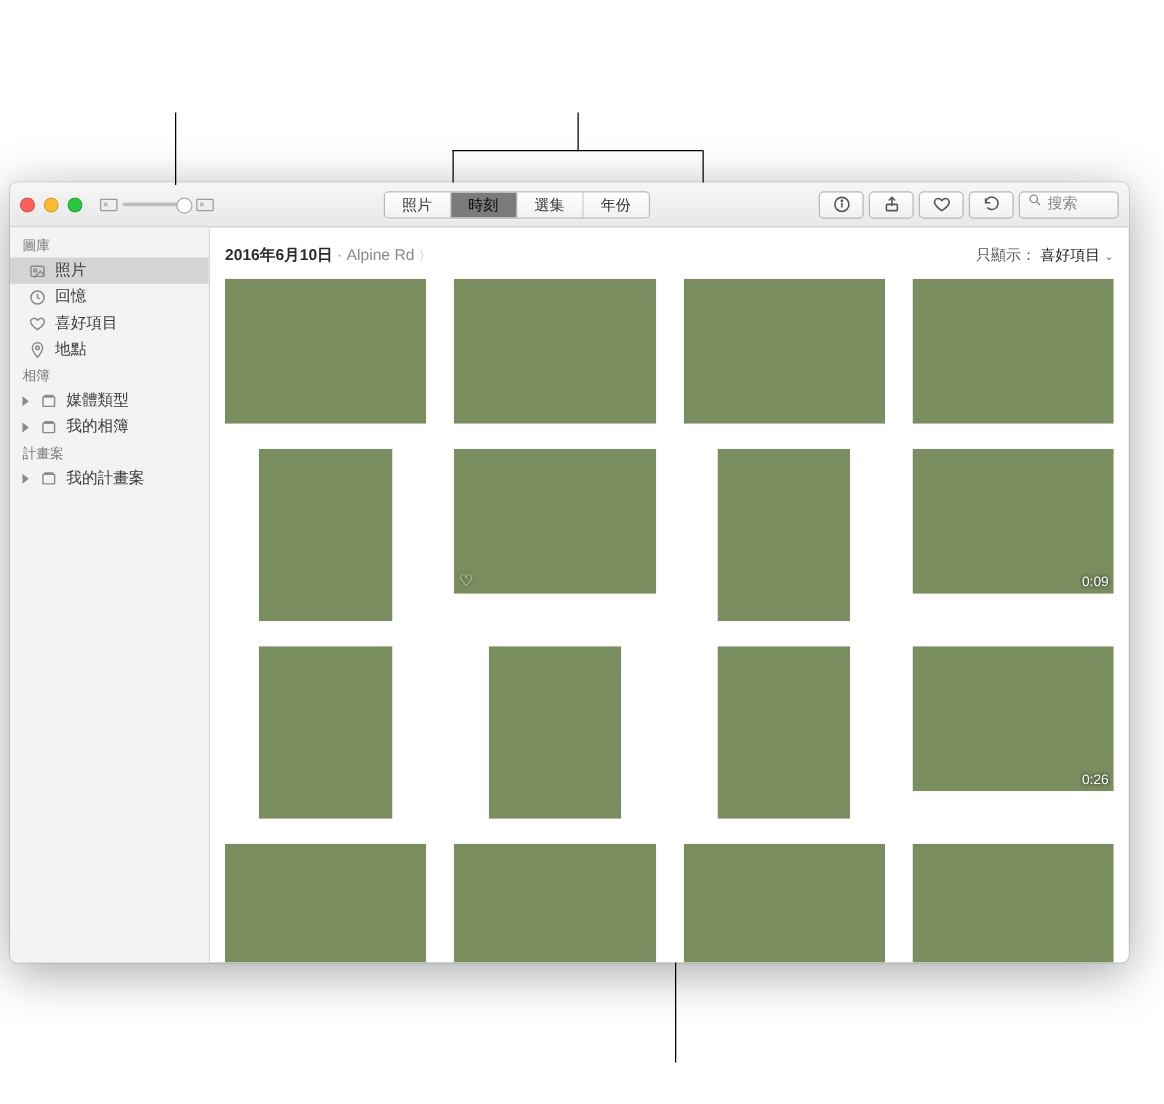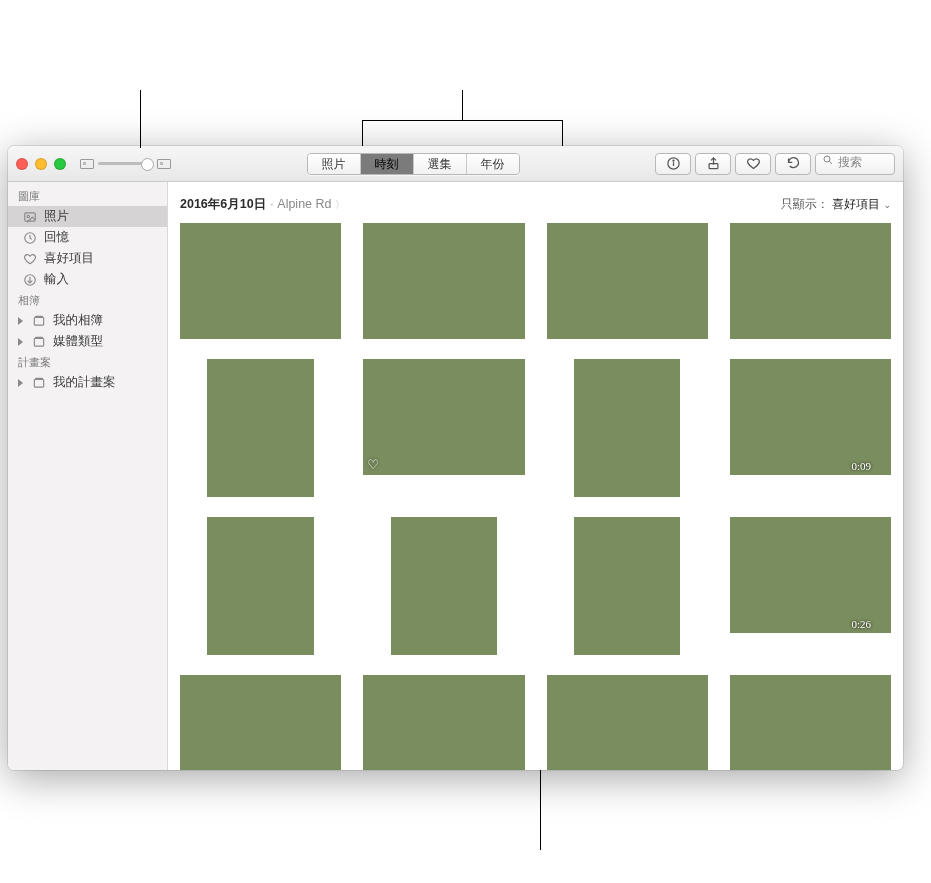--- a/index.html
+++ b/index.html
@@ -59,21 +59,21 @@
 .subtitle .date { font-weight:600; color:#2b2b2b; }
 .subtitle .loc { color:#8a8a8a; }
 .subtitle .chev { color:#aaa; font-size:10px; }
 .showonly { font-size:12px; color:#555; }
 .showonly .val { color:#222; }
 
 .grid { margin-top: 10px; display: grid; grid-template-columns: repeat(4, 1fr); gap: 20px 22px; }
 .thumb { position: relative; aspect-ratio: 1.39; overflow:hidden; }
 .thumb.portrait { aspect-ratio: .77; justify-self:center; width: 66%; }
 .thumb .ph { width:100%; height:100%; background:#7a8d5e; }
-.thumb .dur { position:absolute; right:20px; bottom:3px; color:#fff; font-size:11px; text-shadow:0 0 3px #000;font-family:Liberation Serif, serif; }
+.thumb .dur { position:absolute; right:4px; bottom:3px; color:#fff; font-size:11px; text-shadow:0 0 3px #000; }
 .thumb .fav { position:absolute; left:4px; bottom:3px; color:#fff; font-size:13px; text-shadow:0 0 3px #000; }
 .row-auto { grid-auto-rows: auto; }
 
 
 .g1{background:linear-gradient(120deg,#6ea24f 0%,#5e8a48 30%,#c7a078 55%,#e3c7a3 80%);}
 .g2{background:linear-gradient(135deg,#6ea24f,#9db86a 40%,#c8d79a 70%,#e9efcd);}
 .g3{background:radial-gradient(circle at 45% 40%,#d8a574 0%,#b37c4e 25%,#5e8a48 55%,#8fae63 100%);}
 .g4{background:linear-gradient(100deg,#a8c06f 0%,#6ea24f 25%,#cc4f90 55%,#e6c4a0 80%);}
 .g5{background:linear-gradient(160deg,#446b37,#6ea24f 50%,#9db86a);}
 .g6{background:linear-gradient(110deg,#5d864a,#b1c877 40%,#e3e7cb 70%);}
@@ -185,47 +185,46 @@
           <span class="sb-icon">
             <svg viewBox="0 0 24 24" fill="none" stroke="currentColor" stroke-width="2">
               <path d="M12 20s-7-4.5-9-9c-1.5-3.3 1-6.5 4.3-6.5 2 0 3.2 1 4.7 2.6C13.5 5.5 14.7 4.5 16.7 4.5 20 4.5 22.5 7.7 21 11c-2 4.5-9 9-9 9z"></path>
             </svg>
           </span>
           <span>喜好項目</span>
         </div>
         <div class="sb-item">
           <span class="sb-icon">
             <svg viewBox="0 0 24 24" fill="none" stroke="currentColor" stroke-width="2">
-              <circle cx="12" cy="12" r="9"></circle>
-              <path d="M12 7v10"></path>
-              <path d="M8 13l4 4 4-4"></path>
-            </svg>
-          </span>
-          <span>輸入</span>
+              <path d="M12 2C8 2 5 5 5 9c0 5 7 13 7 13s7-8 7-13c0-4-3-7-7-7z"></path>
+              <circle cx="12" cy="9" r="2.5"></circle>
+            </svg>
+          </span>
+          <span>地點</span>
         </div>
         <div class="sb-header">相簿</div>
         <div class="sb-item">
           <span class="disc"></span>
           <span class="sb-icon">
             <svg viewBox="0 0 24 24" fill="none" stroke="currentColor" stroke-width="2">
               <rect x="4" y="6" width="16" height="13" rx="1"></rect>
               <rect x="6" y="4" width="12" height="2" rx="1"></rect>
             </svg>
           </span>
-          <span>我的相簿</span>
+          <span>媒體類型</span>
         </div>
         <div class="sb-item">
           <span class="disc"></span>
           <span class="sb-icon">
             <svg viewBox="0 0 24 24" fill="none" stroke="currentColor" stroke-width="2">
               <rect x="4" y="6" width="16" height="13" rx="1"></rect>
               <rect x="6" y="4" width="12" height="2" rx="1"></rect>
             </svg>
           </span>
-          <span>媒體類型</span>
+          <span>我的相簿</span>
         </div>
         <div class="sb-header">計畫案</div>
         <div class="sb-item">
           <span class="disc"></span>
           <span class="sb-icon">
             <svg viewBox="0 0 24 24" fill="none" stroke="currentColor" stroke-width="2">
               <rect x="4" y="6" width="16" height="13" rx="1"></rect>
               <rect x="6" y="4" width="12" height="2" rx="1"></rect>
             </svg>
           </span>

